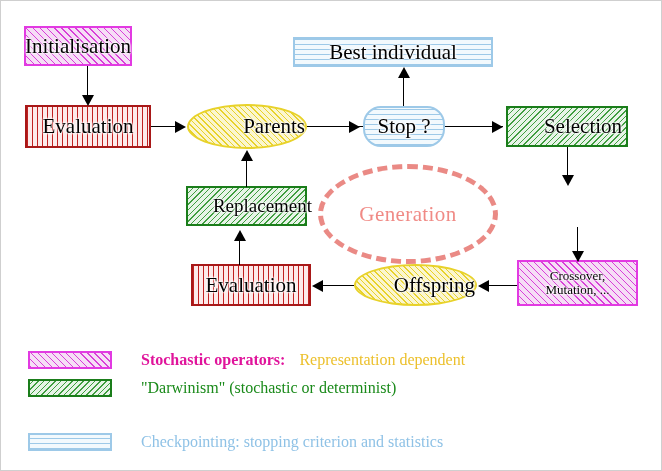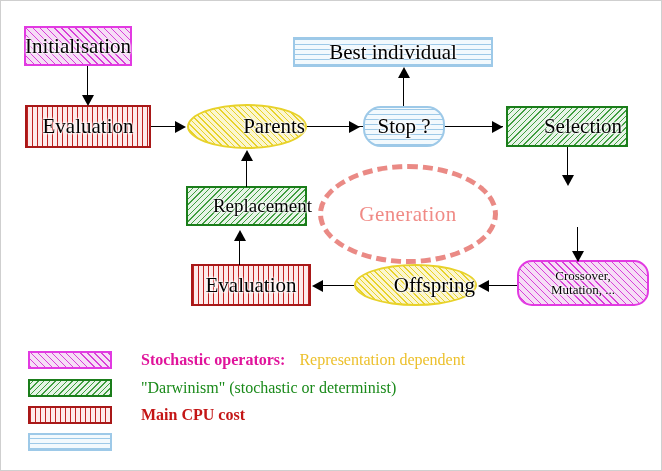--- a/index.html
+++ b/index.html
@@ -121,21 +121,21 @@
 
   <div class="node fill-blue rounded" style="left:362px;top:105px;width:82px;height:41px;">
     <span class="label big">Stop ?</span>
   </div>
 
   <div class="node fill-green" style="left:505px;top:105px;width:122px;height:41px;">
     <span class="label big">Selection</span>
   </div>
 
 
-  <div class="node fill-magenta" style="left:516px;top:259px;width:132px;height:46px;flex-direction:column;border-radius:15px;">
+  <div class="node fill-magenta" style="left:516px;top:259px;width:121px;height:46px;flex-direction:column;">
     <span class="label sm">Crossover,</span>
     <span class="label sm">Mutation, ...</span>
   </div>
 
   <div class="node fill-yellow ellipse" style="left:353px;top:263px;width:123px;height:42px;">
     <span class="label big">Offspring</span>
   </div>
 
   <div class="node fill-red" style="left:190px;top:263px;width:120px;height:42px;">
     <span class="label big">Evaluation</span>
@@ -208,22 +208,19 @@
     <div class="swatch fill-magenta"></div>
     <span class="legend-text lt-magenta">Stochastic operators:</span>
     <span class="legend-text lt-gold" style="margin-left:14px;">Representation dependent</span>
   </div>
 
   <div class="legend-row" style="left:27px;top:378px;">
     <div class="swatch fill-green"></div>
     <span class="legend-text lt-green">"Darwinism" (stochastic or determinist)</span>
   </div>
 
-  <div class="legend-row" style="left:27px;top:405px;">
-    <div class="swatch fill-red"></div>
-    <span class="legend-text lt-red">Main CPU cost</span>
-  </div>
 
   <div class="legend-row" style="left:27px;top:432px;">
     <div class="swatch fill-blue"></div>
+    <span class="legend-text lt-blue">Checkpointing: stopping criterion and statistics</span>
   </div>
 
 </div>
 
 </body></html>

